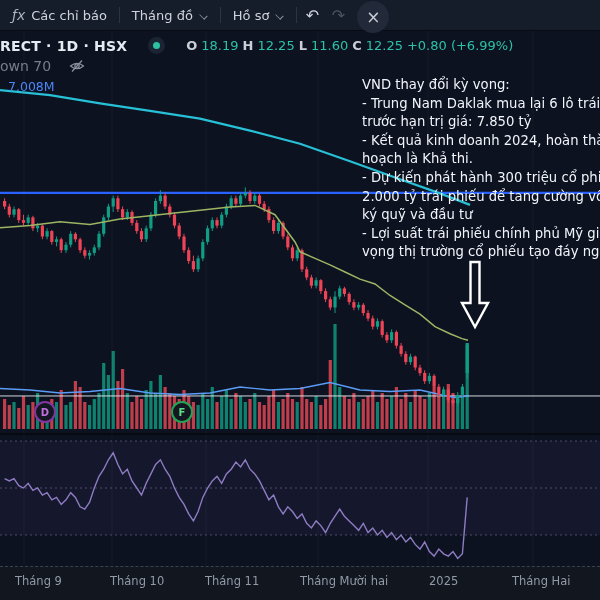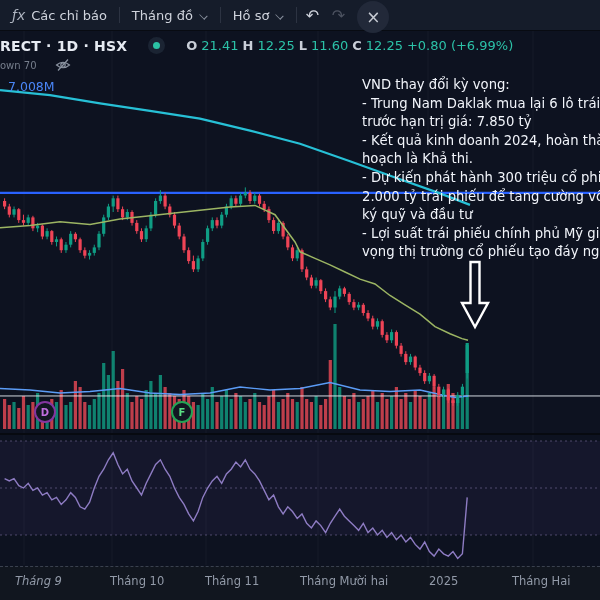--- a/index.html
+++ b/index.html
@@ -22,21 +22,21 @@
     justify-content:center;font-size:17px;color:#c6cad2;margin-left:6px;cursor:pointer;position:relative;top:2px;}
   
   .legend1{position:absolute;left:0;top:37px;display:flex;align-items:center;gap:21px;z-index:4;}
   .symbol{color:#e6eaf2;font-size:14px;font-weight:bold;letter-spacing:.2px;}
   .dot-btn{width:17px;height:17px;border-radius:50%;background:#1b2433;display:flex;align-items:center;justify-content:center;cursor:pointer;}
   .dot-btn i{width:7px;height:7px;border-radius:50%;background:#2bc2a4;display:block;}
   .ohlc{display:flex;gap:4px;font-size:13px;align-items:center;}
   .ohlc .k{color:#c9ced8;font-weight:bold;}
   .ohlc .v{color:#2cc2a8;}
   .legend2{position:absolute;left:0;top:58px;display:flex;align-items:center;gap:18px;z-index:4;
-    color:#767e8c;font-size:10px;}
+    color:#767e8c;font-size:14px;}
   .vol-label{position:absolute;left:8px;top:79px;color:#4a86f7;font-size:12.5px;z-index:4;}
   
   .note{position:absolute;left:362px;top:76px;width:260px;color:#f1f4fa;font-size:13.2px;
     line-height:18.6px;z-index:4;white-space:nowrap;}
   
   .time-axis{position:absolute;left:0;top:566px;width:600px;height:34px;background:#11161f;
     border-top:1px dashed #3a414f;z-index:3;cursor:ew-resize;}
   .time-axis .lbl{position:absolute;top:7px;color:#929aa8;font-size:11.5px;white-space:nowrap;}
 </style>
 </head>
@@ -392,21 +392,21 @@
     <div class="close-btn">×</div>
   </div>
 
   <div class="legend1">
     <span class="symbol">RECT · 1D · HSX</span>
     <span class="dot-btn">
         <i></i>
       </span>
     <span class="ohlc">
       <span class="k">O</span>
-        <span class="v">21.41</span>
+        <span class="v">18.19</span>
       <span class="k">H</span>
         <span class="v">12.25</span>
       <span class="k">L</span>
         <span class="v">11.60</span>
       <span class="k">C</span>
         <span class="v">12.25</span>
       <span class="v">+0.80 (+6.99%)</span>
     </span>
   </div>
 
@@ -428,21 +428,21 @@
       <div>- Kết quả kinh doanh 2024, hoàn thành kế</div>
       <div>hoạch là Khả thi.</div>
       <div>- Dự kiến phát hành 300 triệu cổ phiếu và</div>
       <div>2.000 tỷ trái phiếu để tang cường vốn cho</div>
       <div>ký quỹ và đầu tư</div>
       <div>- Lợi suất trái phiếu chính phủ Mỹ giảm, kỳ</div>
       <div>vọng thị trường cổ phiếu tạo đáy ngắn hạn</div>
     </div>
 
   <div class="time-axis" id="time-axis">
-      <div class="lbl" style="left: 15px; font-style: italic;">Tháng 9</div>
+      <div class="lbl" style="left: 15px;">Tháng 9</div>
       <div class="lbl" style="left: 84px; margin-left: 26px;">Tháng 10</div>
       <div class="lbl" style="left: 205px;">Tháng 11</div>
       <div class="lbl" style="left: 300px;">Tháng Mười hai</div>
       <div class="lbl" style="left: 429px;">2025</div>
       <div class="lbl" style="left: 512px;">Tháng Hai</div>
     </div>
 
 </div>
 
 </body></html>

